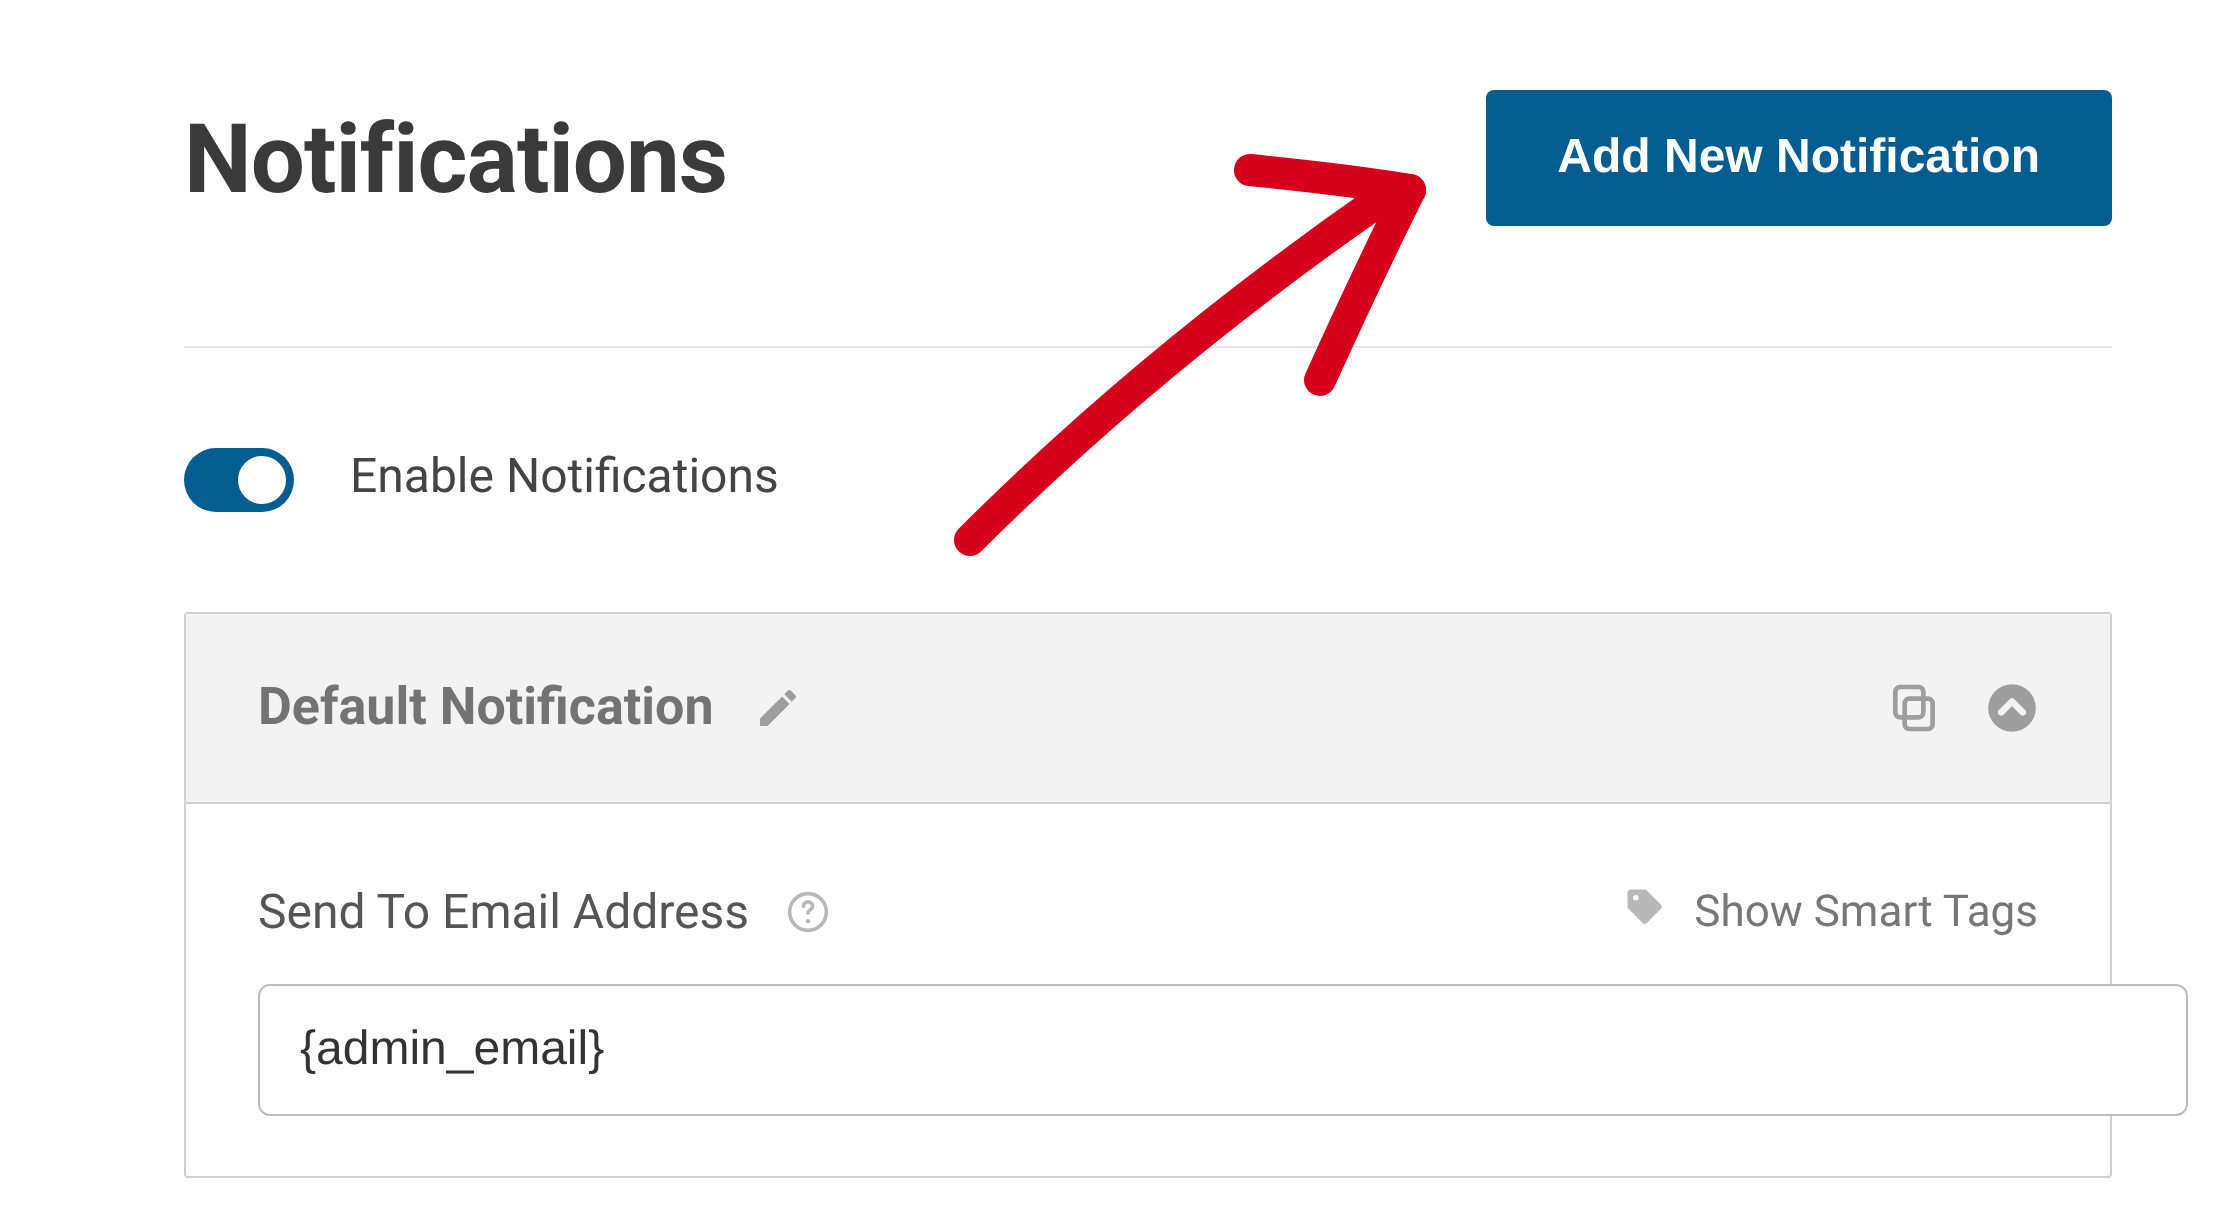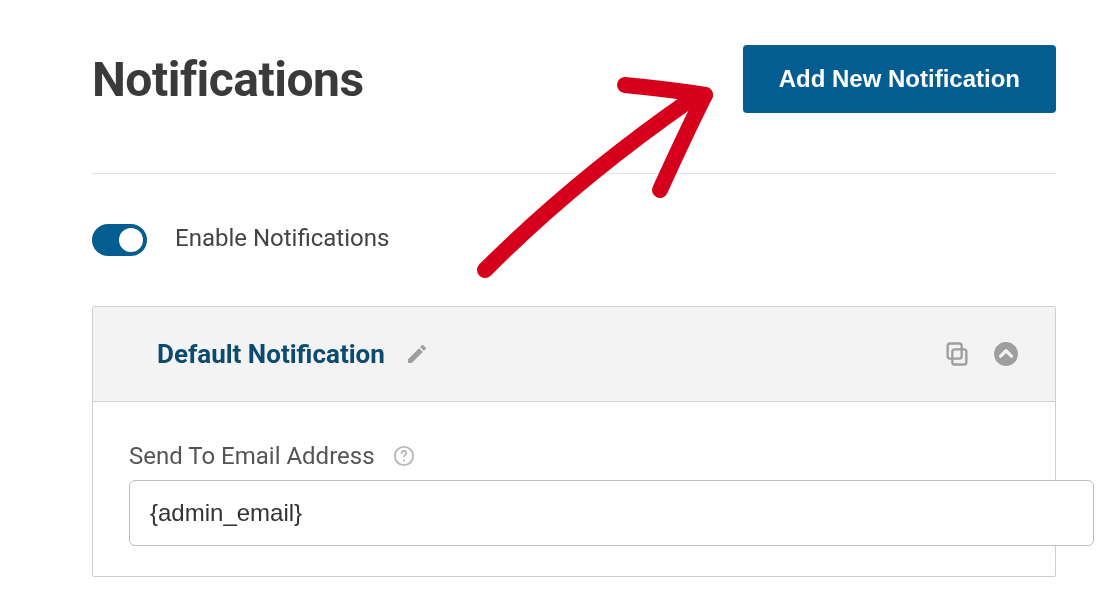--- a/index.html
+++ b/index.html
@@ -78,39 +78,38 @@
     .panel-header {
       background: #f3f3f3;
       border-bottom: 1px solid #cfcfcf;
       padding: 32px 36px;
       display: flex;
       align-items: center;
     }
     .panel-title {
       font-size: 26px;
       font-weight: 700;
-      color: #0c4a6e;
+      color: #737373;
       margin-right: 20px;
-      margin-left: 28px;
     }
     .panel-header .spacer { flex: 1; }
     .icon-btn {
       cursor: pointer;
       display: inline-flex;
       align-items: center;
     }
     .icon-btn:not(:last-child) { margin-right: 22px; }
     .panel-body {
       padding: 40px 36px 30px 36px;
     }
     .field-row-top {
       display: flex;
       justify-content: space-between;
       align-items: center;
-      margin-bottom: 10px;
+      margin-bottom: 22px;
     }
     .field-label-wrap {
       display: flex;
       align-items: center;
       gap: 18px;
     }
     .field-label {
       font-size: 24px;
       color: #555;
     }
@@ -181,20 +180,29 @@
         <div class="field-label-wrap">
           <span class="field-label">Send To Email Address</span>
           <span class="icon-btn">
             <svg width="22" height="22" viewBox="0 0 24 24" fill="none">
               <circle cx="12" cy="12" r="10" stroke="#b8b8b8" stroke-width="2" fill="none"></circle>
               <path d="M9.5 9a2.5 2.5 0 0 1 5 0c0 1.5-2.5 2-2.5 3.5" stroke="#b8b8b8" stroke-width="2" stroke-linecap="round" fill="none"></path>
               <circle cx="12" cy="17" r="1.2" fill="#b8b8b8"></circle>
             </svg>
           </span>
         </div>
+        <div class="smart-tags">
+          <span>
+            <svg width="22" height="22" viewBox="0 0 24 24" fill="none">
+              <path d="M21 11l-8-8H5a2 2 0 0 0-2 2v8l8 8a2 2 0 0 0 2.83 0L21 13.83a2 2 0 0 0 0-2.83z" fill="#b8b8b8"></path>
+              <circle cx="7.5" cy="7.5" r="1.5" fill="#fff"></circle>
+            </svg>
+          </span>
+          <span>Show Smart Tags</span>
+        </div>
       </div>
       <input type="text" class="text-input" value="{admin_email}" style="">
     </div>
   </div>
 
 </div>
 
 <svg class="arrow-annotation" width="300" height="230" viewBox="0 0 300 230">
   <path d="M30 210 Q 120 120 235 40" stroke="#d6001c" stroke-width="16" stroke-linecap="round" fill="none"></path>
   <path d="M170 25 Q 220 30 250 35" stroke="#d6001c" stroke-width="16" stroke-linecap="round" fill="none"></path>

